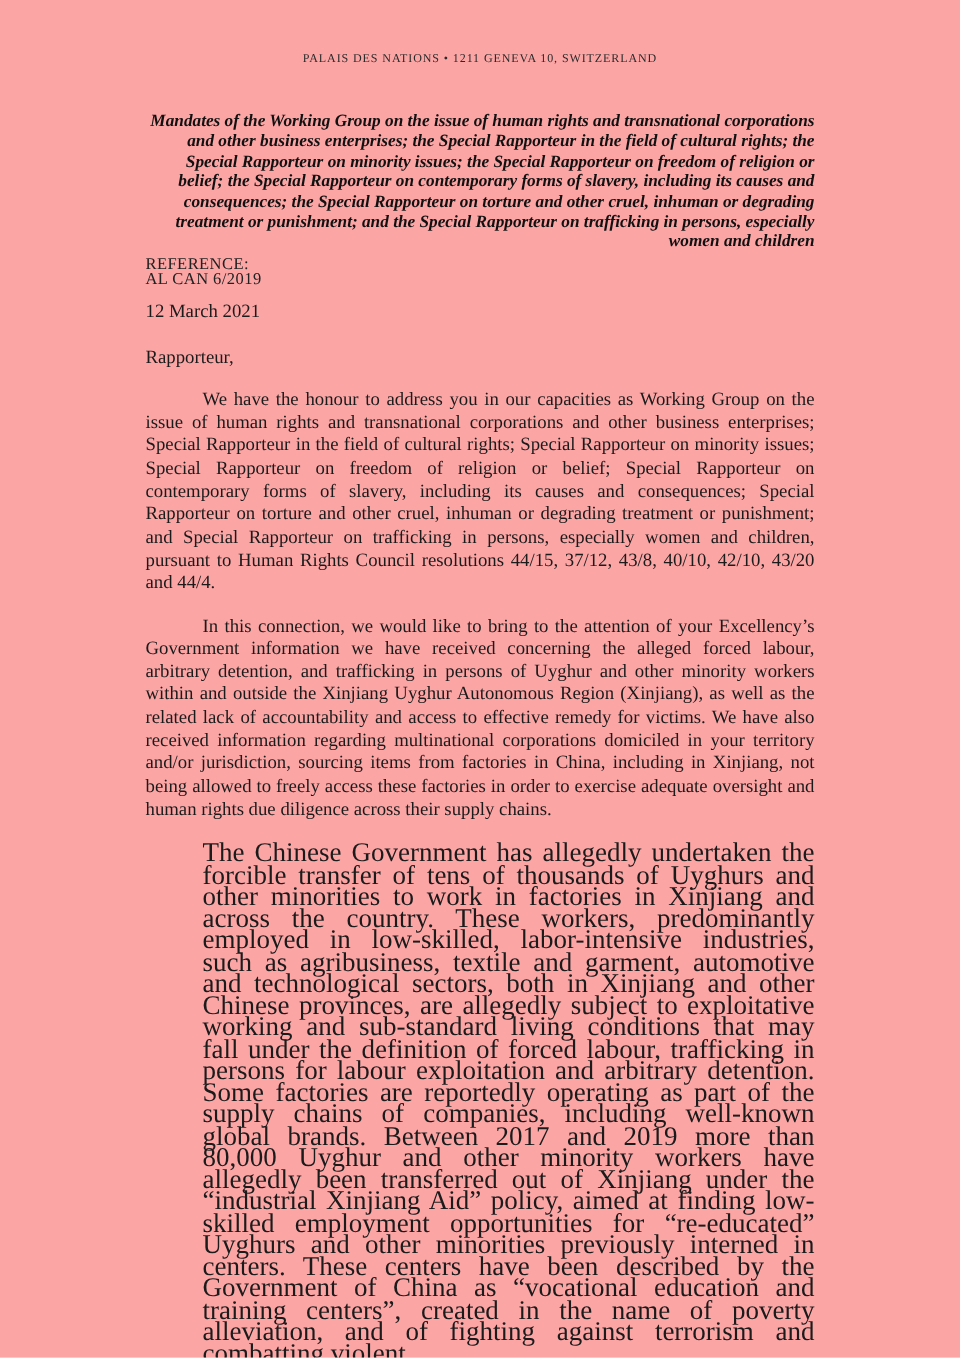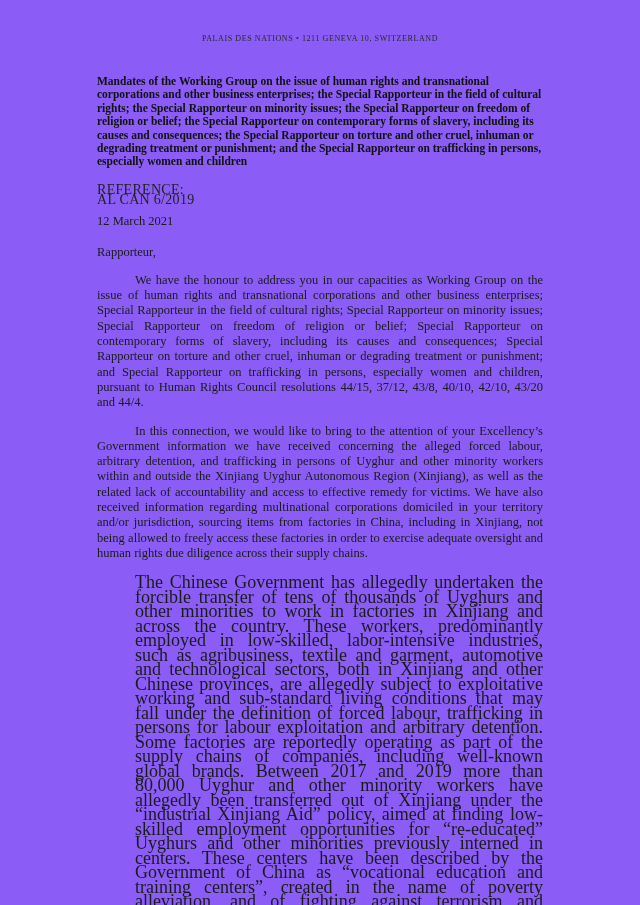--- a/index.html
+++ b/index.html
@@ -7,40 +7,41 @@
   body {
     width: 640px;
     height: 905px;
     font-family: "Liberation Serif", "DejaVu Serif", serif;
     color: #1b1b1b;
     overflow: hidden;
   }
   .page {
     width: 640px;
     height: 905px;
-    background: #8b5cf6;
+    background: #fca5a5;
     padding: 34px 97px 0 97px;
   }
   .letterhead {
     text-align: center;
     font-size: 8px;
     letter-spacing: 0.6px;
     color: #2a2a2a;
   }
   .mandates {
     margin-top: 32px;
     font-weight: bold;
     font-size: 11.5px;
     line-height: 13.4px;
-    text-align: left;
+    text-align: right;
     color: #111;
+    font-style: italic;
   }
   .reference {
-    margin-top: 16px;
-    font-size: 14px;
+    margin-top: 2px;
+    font-size: 11px;
     line-height: 10.5px;
     letter-spacing: 0.3px;
     color: #222;
   }
   .date-line {
     margin-top: 8px;
     text-align: left;
     font-size: 12.5px;
   }
   .salutation {

